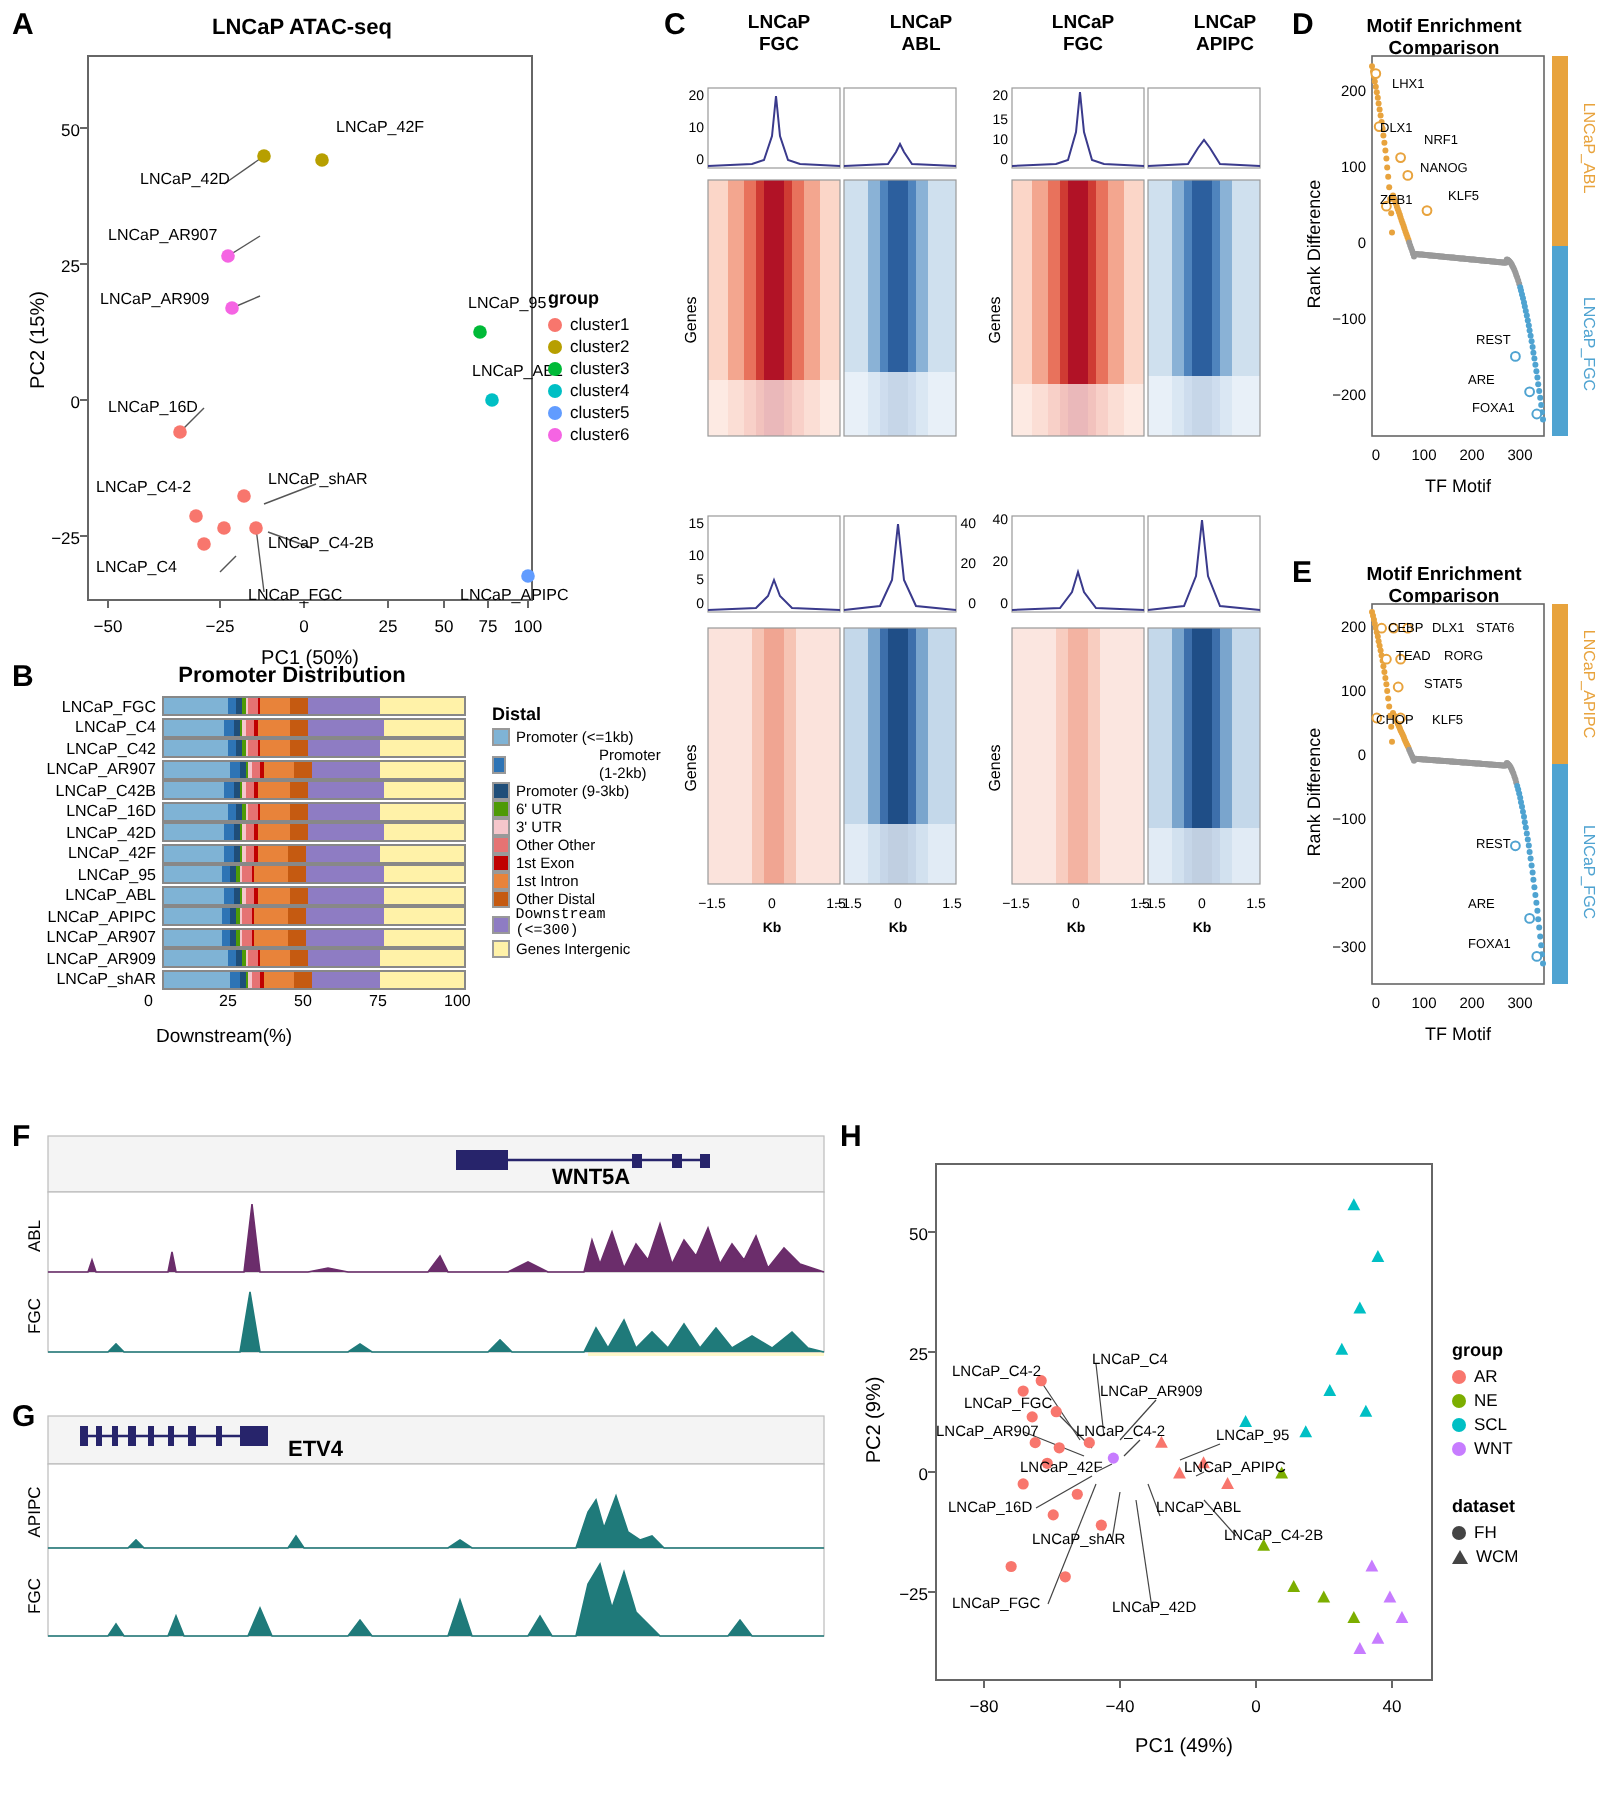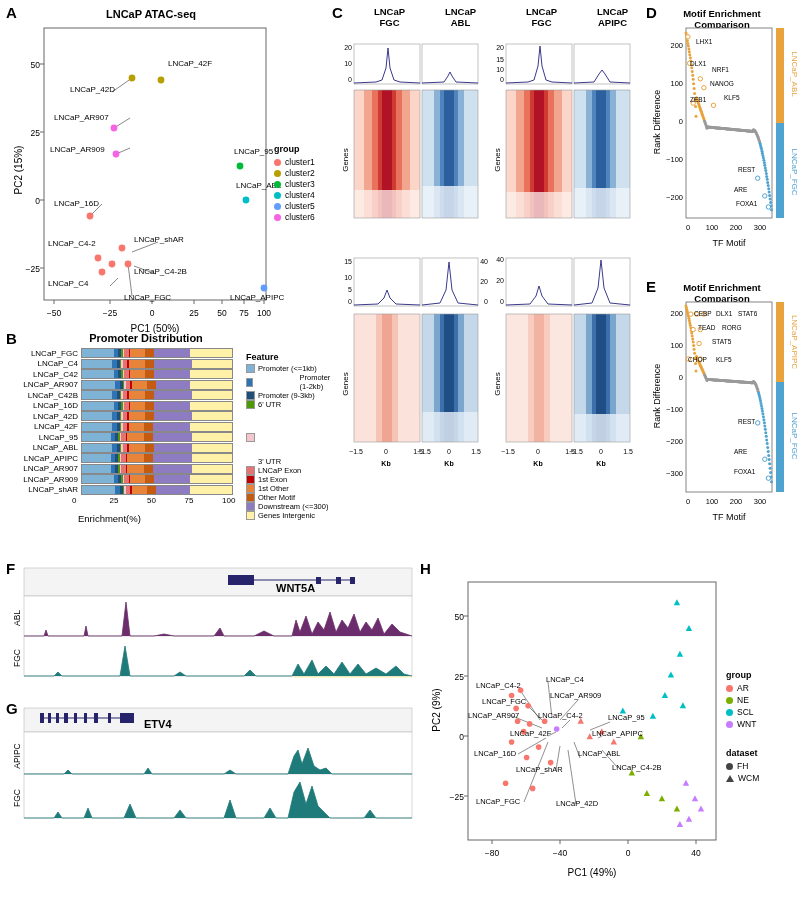--- a/index.html
+++ b/index.html
@@ -355,69 +355,69 @@
       </div>
       <div style="display: flex; margin-left: 72px; width: 150px; position: relative; height: 14px; font-size: 8px;">
         <span style="position: absolute; left: -6px; top: 1px;">0</span>
         <span style="position: absolute; left: 31.5px; top: 1px;">25</span>
         <span style="position: absolute; left: 69px; top: 1px;">50</span>
         <span style="position: absolute; left: 106.5px; top: 1px;">75</span>
         <span style="position: absolute; left: 144px; top: 1px;">100</span>
       </div>
     </div>
   <div style="position:absolute;left:240px;top:22px;">
-    <div class="lgttl" style="margin-bottom:2px;">Feature</div>
+    <div class="lgttl" style="margin-bottom:2px;">Distal</div>
     <div id="legB">
         <div style="display: flex; align-items: center; gap: 3px; margin-bottom: 0px;">
           <span style="width:7px;height:7px;background:#7FB3D5;display:inline-block;border:0.5px solid #999;"></span>
           <span style="font-size:7.5px;">Promoter (&lt;=1kb)</span>
         </div>
         <div style="display: flex; align-items: center; gap: 3px; margin-bottom: 0px;">
           <span style="width:7px;height:7px;background:#2E74B5;display:inline-block;border:0.5px solid #999;"></span>
           <span style="font-size:7.5px;padding-left:44px;">Promoter (1-2kb)</span>
         </div>
         <div style="display: flex; align-items: center; gap: 3px; margin-bottom: 0px;">
           <span style="width:7px;height:7px;background:#1F4E79;display:inline-block;border:0.5px solid #999;"></span>
           <span style="font-size:7.5px;">Promoter (9-3kb)</span>
         </div>
         <div style="display: flex; align-items: center; gap: 3px; margin-bottom: 0px;">
           <span style="width:7px;height:7px;background:#4E9A06;display:inline-block;border:0.5px solid #999;"></span>
           <span style="font-size:7.5px;">6' UTR</span>
         </div>
         <div style="display: flex; align-items: center; gap: 3px; margin-bottom: 0px;">
           <span style="width:7px;height:7px;background:#F5C6CB;display:inline-block;border:0.5px solid #999;"></span>
-          <span style="font-size:7.5px;margin-top:48px;">3' UTR</span>
+          <span style="font-size:7.5px;">3' UTR</span>
         </div>
         <div style="display: flex; align-items: center; gap: 3px; margin-bottom: 0px;">
           <span style="width:7px;height:7px;background:#E57373;display:inline-block;border:0.5px solid #999;"></span>
-          <span style="font-size:7.5px;">LNCaP Exon</span>
+          <span style="font-size:7.5px;">Other Other</span>
         </div>
         <div style="display: flex; align-items: center; gap: 3px; margin-bottom: 0px;">
           <span style="width:7px;height:7px;background:#C00000;display:inline-block;border:0.5px solid #999;"></span>
           <span style="font-size:7.5px;">1st Exon</span>
         </div>
         <div style="display: flex; align-items: center; gap: 3px; margin-bottom: 0px;">
           <span style="width:7px;height:7px;background:#E8833A;display:inline-block;border:0.5px solid #999;"></span>
-          <span style="font-size:7.5px;">1st Other</span>
+          <span style="font-size:7.5px;">1st Intron</span>
         </div>
         <div style="display: flex; align-items: center; gap: 3px; margin-bottom: 0px;">
           <span style="width:7px;height:7px;background:#C55A11;display:inline-block;border:0.5px solid #999;"></span>
-          <span style="font-size:7.5px;">Other Motif</span>
+          <span style="font-size:7.5px;">Other Distal</span>
         </div>
         <div style="display: flex; align-items: center; gap: 3px; margin-bottom: 0px;">
           <span style="width:7px;height:7px;background:#8E7CC3;display:inline-block;border:0.5px solid #999;"></span>
-          <span style="font-size:7.5px;">Downstream (&lt;=300)</span>
+          <span style="font-size:7.5px;font-family:Liberation Mono, monospace;">Downstream (&lt;=300)</span>
         </div>
         <div style="display: flex; align-items: center; gap: 3px; margin-bottom: 0px;">
           <span style="width:7px;height:7px;background:#FFF2A8;display:inline-block;border:0.5px solid #999;"></span>
           <span style="font-size:7.5px;">Genes Intergenic</span>
         </div>
       </div>
   </div>
-  <div class="axlab" style="position:absolute;left:72px;top:183px;">Enrichment(%)</div>
+  <div class="axlab" style="position:absolute;left:72px;top:183px;">Downstream(%)</div>
 </div>
 
 <div class="panel" style="left:336px;top:4px;width:160px;height:520px;">
   <div class="plabel" style="position:absolute;left:-4px;top:0;">C</div>
   <div id="cTitles" style="position:absolute;left:18px;top:2px;width:142px;display:flex;">
       <div style="flex: 1 1 0%; text-align: center; font-size: 9.5px; font-weight: bold; line-height: 11px;">LNCaP<br>FGC</div>
       <div style="flex: 1 1 0%; text-align: center; font-size: 9.5px; font-weight: bold; line-height: 11px;">LNCaP<br>ABL</div>
     </div>
   <svg width="160" height="470" style="position:absolute;left:0;top:36px;">
 

